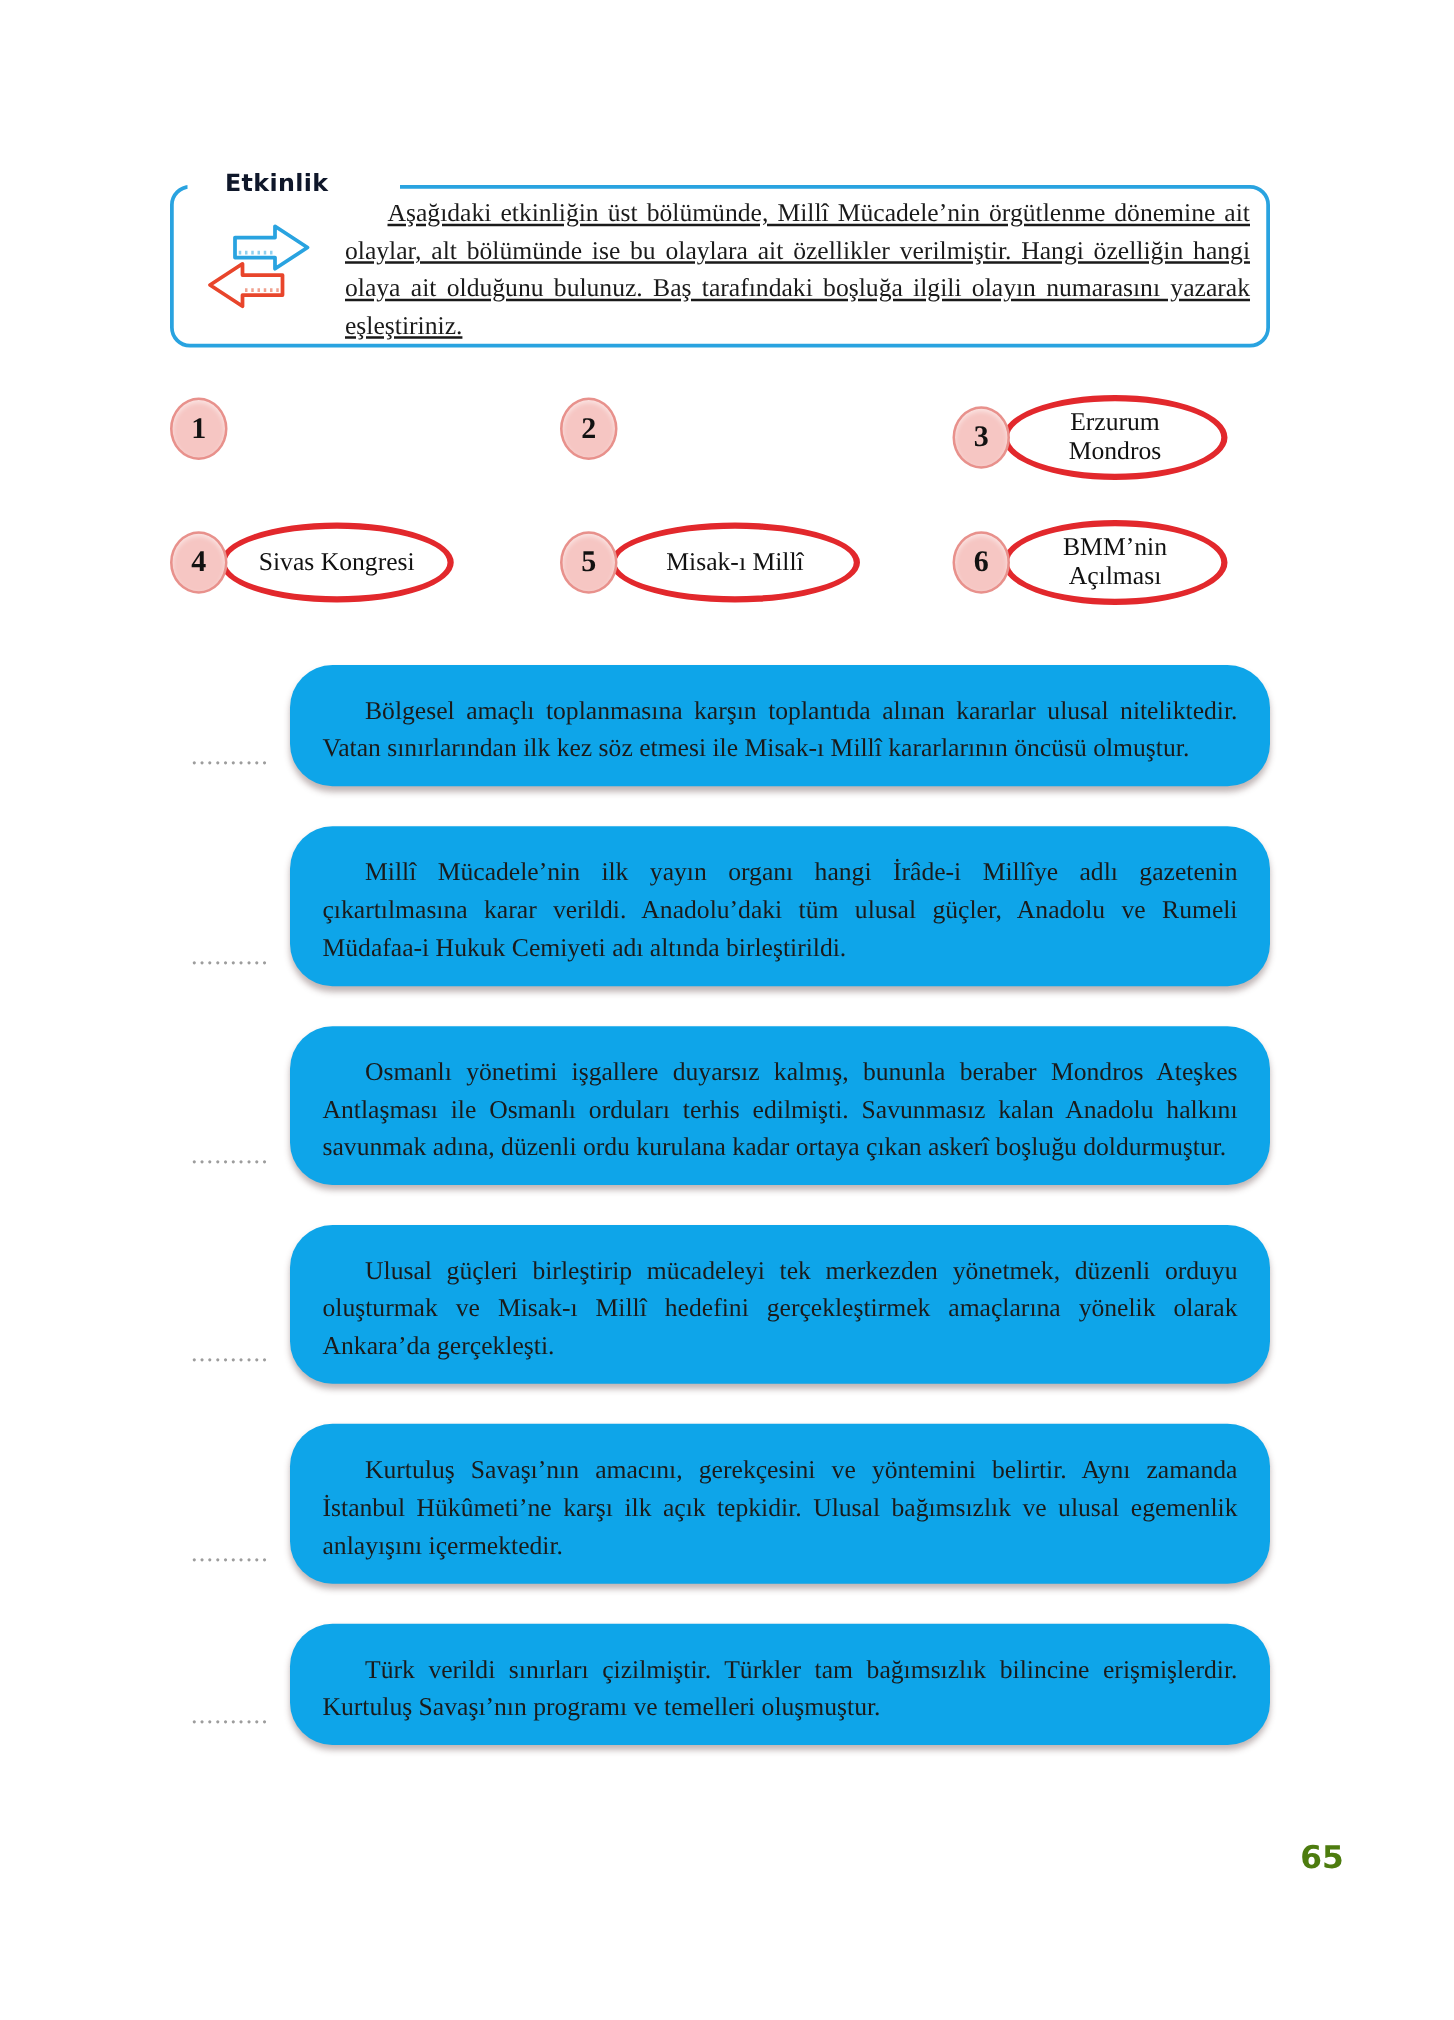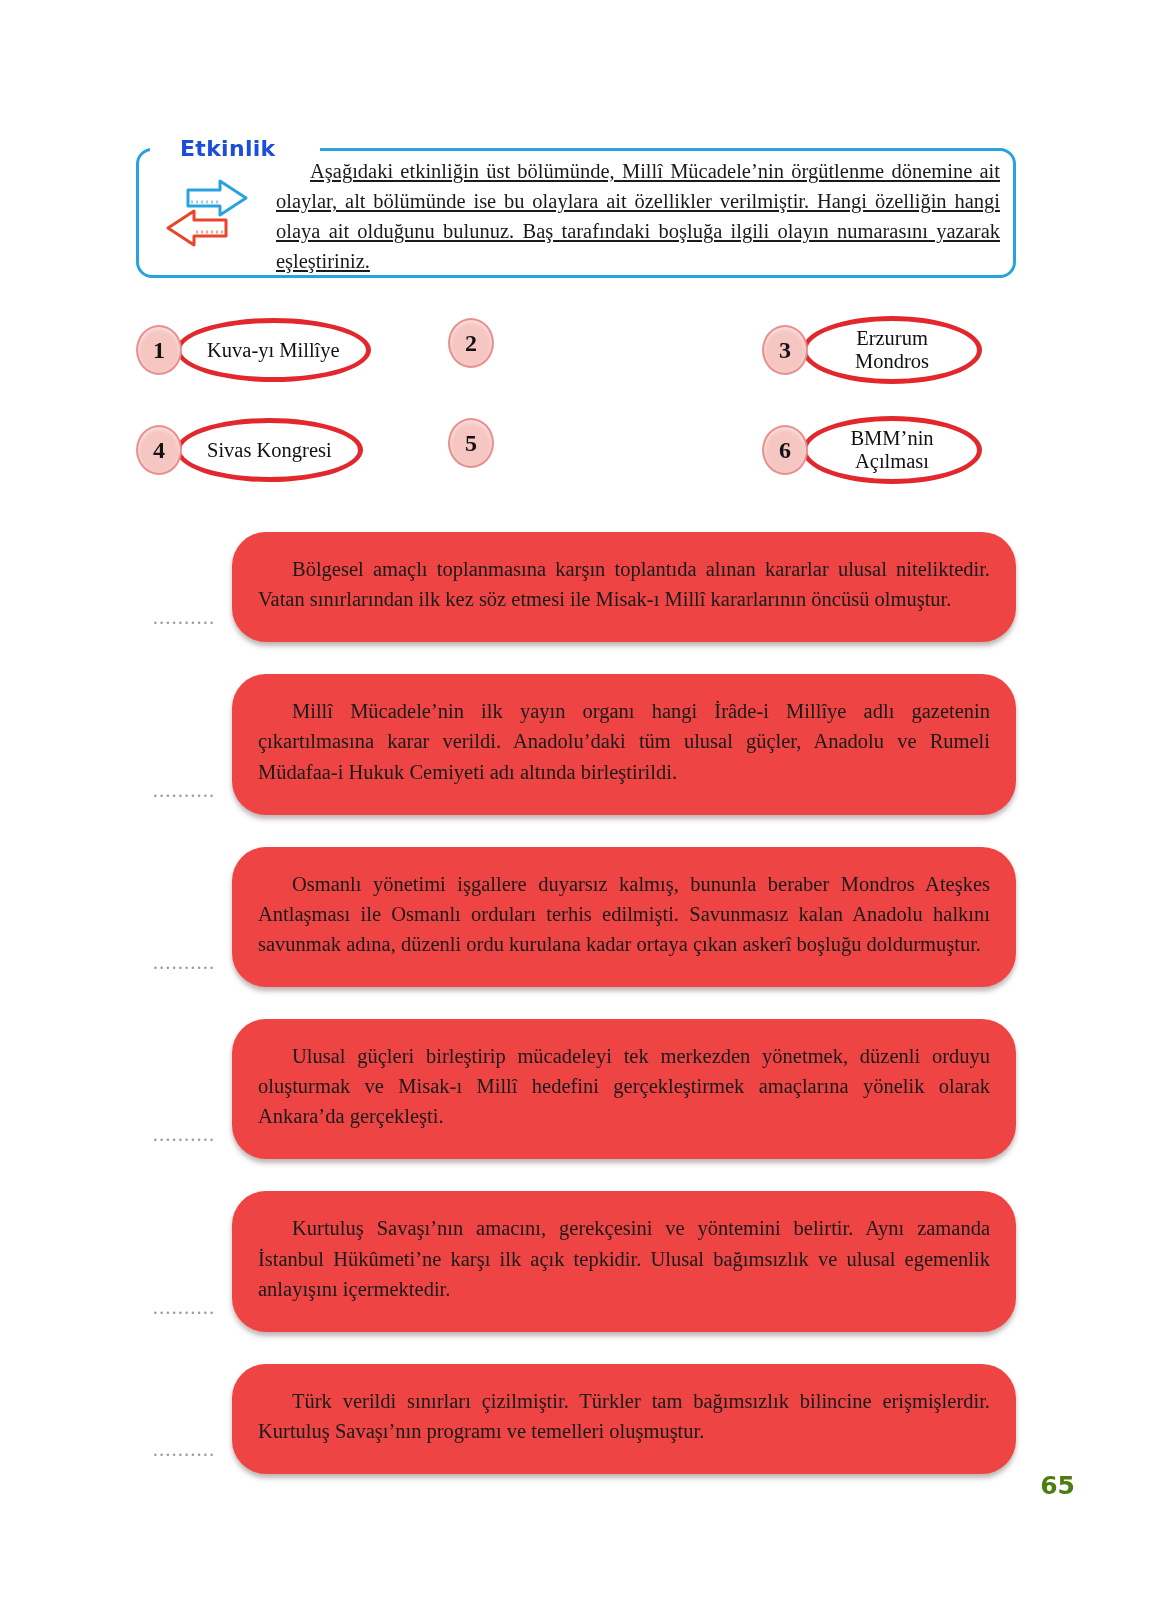--- a/index.html
+++ b/index.html
@@ -33,24 +33,24 @@
     border: 3px solid #29a3e0;
     border-radius: 16px;
     background: #ffffff;
   }
   .etkinlik-label {
     position: absolute;
     left: 34px;
     top: -2px;
     background: #ffffff;
     padding: 0 10px;
-    color: #1d4ed8;
+    color: #0f172a;
     font-family: "DejaVu Sans", sans-serif;
     font-weight: bold;
-    font-size: 22px;
+    font-size: 19px;
     letter-spacing: 0.3px;
     z-index: 3;
     text-align: right;
   }
   .etkinlik-notch {
     position: absolute;
     left: 14px;
     top: 8px;
     width: 170px;
     height: 18px;
@@ -144,23 +144,23 @@
     flex: 0 0 96px;
     text-align: center;
     color: #9d9d9d;
     font-size: 21px;
     letter-spacing: 1px;
     padding-bottom: 12px;
     font-family: "Liberation Serif", serif;
   }
   .card {
     flex: 1 1 auto;
-    background: #ef4444;
+    background: #0ea5e9;
     border-radius: 34px 34px 34px 34px;
-    padding: 22px 26px 28px 26px;
+    padding: 22px 26px 15px 26px;
     box-shadow: 0 4px 5px rgba(90,60,60,0.38);
     font-size: 20.5px;
     line-height: 1.47;
     text-align: justify;
     text-indent: 34px;
     color: #1a1a1a;
     box-sizing: border-box;
   }
 
   
@@ -193,39 +193,39 @@
     </svg>
   </div>
 
   <div class="etkinlik-text">Aşağıdaki etkinliğin üst bölümünde, Millî Mücadele’nin örgütlenme dönemine ait olaylar, alt bölümünde ise bu olaylara ait özellikler verilmiştir. Hangi özelliğin hangi olaya ait olduğunu bulunuz. Baş tarafındaki boşluğa ilgili olayın numarasını yazarak eşleştiriniz.</div>
 </div>
 
 <div class="events">
 
   <div class="event" style="left:0px; top:0px;">
     <div class="event-num">1</div>
-    <div class="event-oval">Kuva-yı Millîye</div>
   </div>
 
   <div class="event" style="left:312px; top:0px;">
     <div class="event-num">2</div>
   </div>
 
   <div class="event" style="left:626px; top:-2px;">
     <div class="event-num">3</div>
     <div class="event-oval two-line" style="max-width:180px;">Erzurum Mondros</div>
   </div>
 
   <div class="event" style="left:0px; top:100px;">
     <div class="event-num">4</div>
     <div class="event-oval">Sivas Kongresi</div>
   </div>
 
   <div class="event" style="left:312px; top:100px;">
     <div class="event-num">5</div>
+    <div class="event-oval" style="min-width:200px;">Misak-ı Millî</div>
   </div>
 
   <div class="event" style="left:626px; top:98px;">
     <div class="event-num">6</div>
     <div class="event-oval two-line" style="max-width:180px;">BMM’nin Açılması</div>
   </div>
 
 </div>
 
 <div class="cards">

